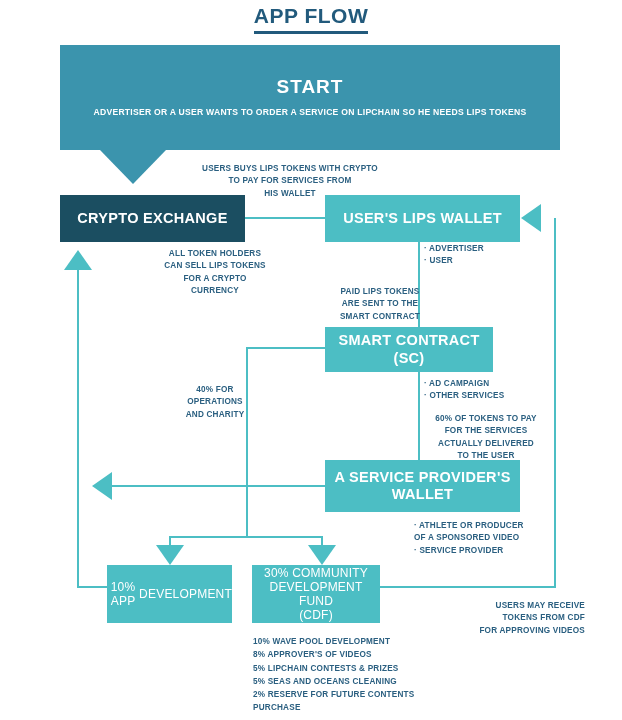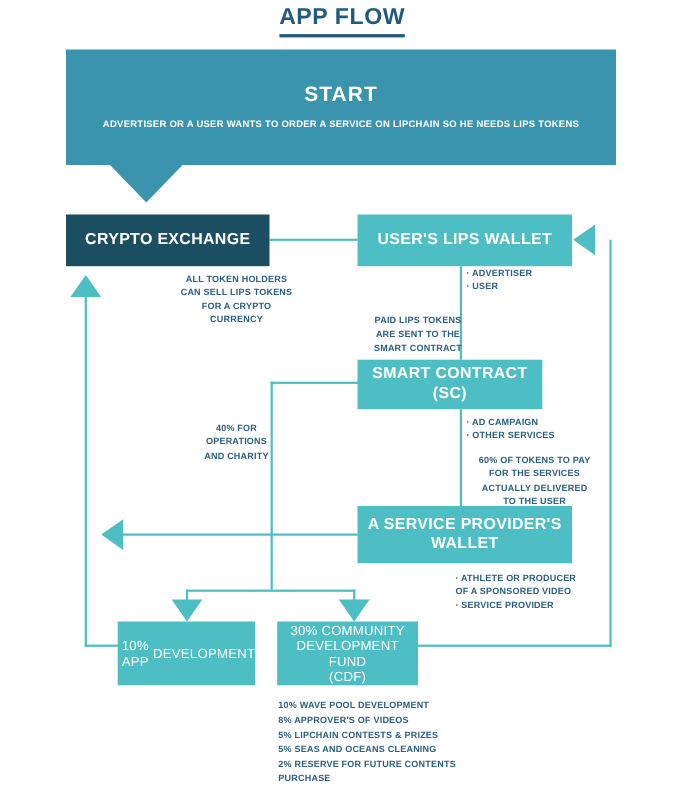--- a/index.html
+++ b/index.html
@@ -154,20 +154,23 @@
     <span id="page-title">APP FLOW</span>
   </div>
 
   <div class="node node-start">
     <span class="start-title">START</span>
     <span class="start-sub">ADVERTISER OR A USER WANTS TO ORDER A SERVICE
 ON LIPCHAIN SO HE NEEDS LIPS TOKENS</span>
   </div>
   <div id="start-notch"></div>
 
+  <div class="anno c" id="anno-buy">USERS BUYS LIPS TOKENS WITH CRYPTO
+TO PAY FOR SERVICES FROM
+HIS WALLET</div>
 
   <div class="ln-h" style="left:245px; top:217px; width:80px;"></div>
 
   <div class="node node-wallet">USER'S LIPS WALLET</div>
 
   <div class="node node-exchange">CRYPTO EXCHANGE</div>
 
   <div class="anno c" id="anno-sell">ALL TOKEN HOLDERS
 CAN SELL LIPS TOKENS
 FOR A CRYPTO
@@ -231,20 +234,23 @@
   <div class="node node-cdf">
     <span class="ln">30% COMMUNITY</span>
     <span class="ln">DEVELOPMENT FUND</span>
     <span class="ln">(CDF)</span>
   </div>
 
   <div class="ln-h" style="left:380px; top:586px; width:176px;"></div>
   <div class="ln-v" style="left:554px; top:218px; height:370px;"></div>
   <div class="arrow-left" style="left:521px; top:204px;"></div>
 
+  <div class="anno r" id="anno-users-cdf">USERS MAY RECEIVE
+TOKENS FROM CDF
+FOR APPROVING VIDEOS</div>
 
   <div class="anno l" id="anno-cdf-list">10% WAVE POOL DEVELOPMENT
 8% APPROVER'S OF VIDEOS
 5% LIPCHAIN CONTESTS &amp; PRIZES
 5% SEAS AND OCEANS CLEANING
 2% RESERVE FOR FUTURE CONTENTS
      PURCHASE</div>
 
 </div>
 

